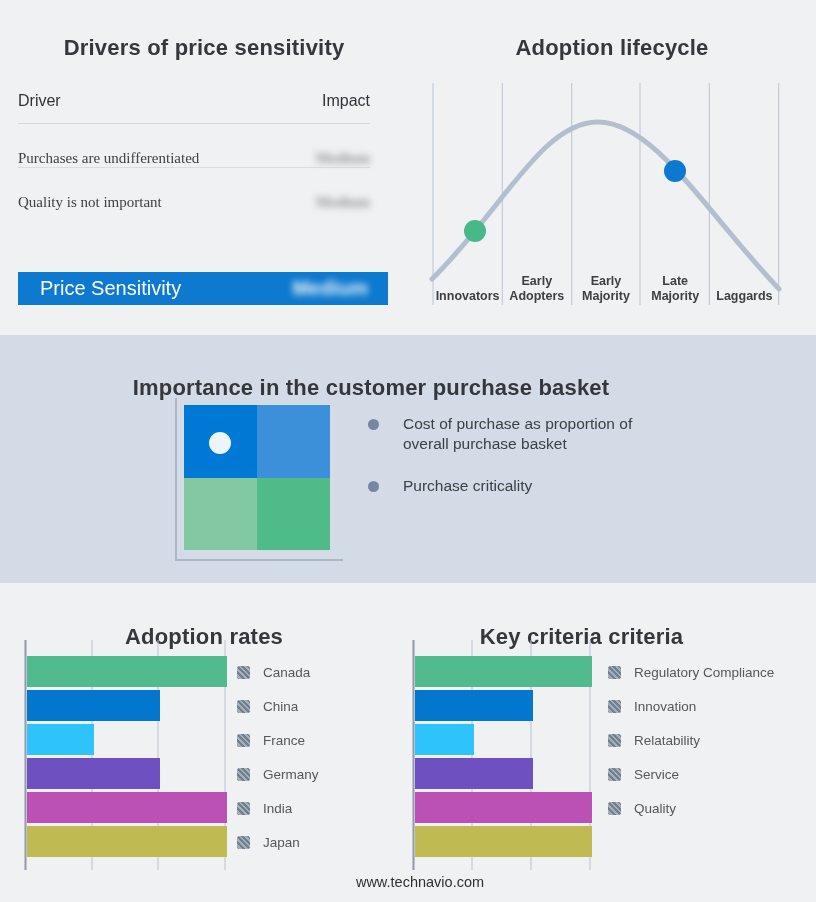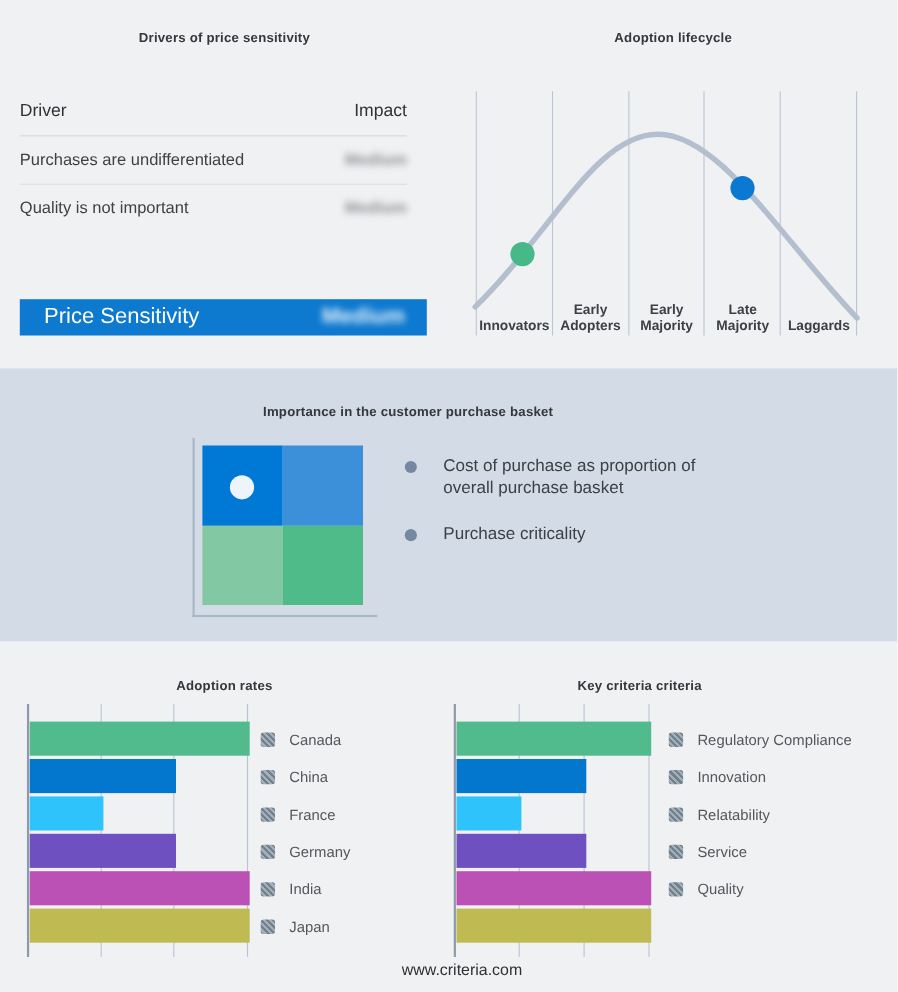--- a/index.html
+++ b/index.html
@@ -1,34 +1,34 @@
 <!DOCTYPE html>
 <html><head>
 <meta charset="utf-8">
 <style>
   html,body{margin:0;padding:0;}
   .canvas{position:relative;width:816px;height:902px;background:#f0f1f3;
           font-family:"Liberation Sans",sans-serif;overflow:hidden;color:#3a3d41;}
   .band{position:absolute;left:0;top:335px;width:816px;height:248px;background:#d3dce6;}
 
-  .sec-title{position:absolute;font-size:12px;font-weight:bold;color:#34373b;
+  .sec-title{position:absolute;font-size:22px;font-weight:bold;color:#34373b;
              text-align:center;letter-spacing:.2px;}
   #drivers-title{left:0;top:17px;width:408px;}
   #lifecycle-title{left:408px;top:17px;width:408px;}
   #basket-title{left:0;top:357px;width:742px;}
   #adoption-title{left:0;top:606px;width:408px;}
   #criteria-title{left:413px;top:606px;width:337px;}
 
   
   #drivers-table{position:absolute;left:18px;top:92px;width:352px;font-size:15px;}
   .thead{display:flex;justify-content:space-between;align-items:baseline;
          font-weight:normal;font-size:16px;color:#2f3338;padding-bottom:13px;
          border-bottom:1px solid #d6d7d9;}
-  .trow{display:flex;justify-content:space-between;align-items:center;height:43px;
-        border-bottom:1px solid #dcdddf;color:#3e4145;}
+  .trow{display:flex;justify-content:space-between;align-items:flex-end;height:43px;
+        border-bottom:1px solid #dcdddf;color:#3e4145;font-family:Liberation Serif, serif;}
   .trow:last-child{border-bottom:none;}
   .blur{filter:blur(3.5px);font-weight:600;color:#8f9094;}
   #highlight-row{position:absolute;left:18px;top:272px;width:370px;height:33px;
                  display:flex;align-items:center;justify-content:space-between;
                  padding:0 20px 0 22px;box-sizing:border-box;color:#ffffff;font-size:20px;}
   .blur-white{filter:blur(3.5px);color:rgba(255,255,255,.92);font-weight:600;}
 
   
   #lifecycle-svg{position:absolute;left:408px;top:75px;width:408px;height:235px;}
   #stage-row{position:absolute;left:433px;top:248px;width:346px;height:55px;
@@ -212,14 +212,14 @@
       <div class="legend-row">
         <span class="swatch"></span>
         <span class="legend-label">Service</span>
       </div>
       <div class="legend-row">
         <span class="swatch"></span>
         <span class="legend-label">Quality</span>
       </div>
     </div>
 
-  <div id="footer-text">www.criteria.com</div>
+  <div id="footer-text">www.technavio.com</div>
 </div>
 
 </body></html>

